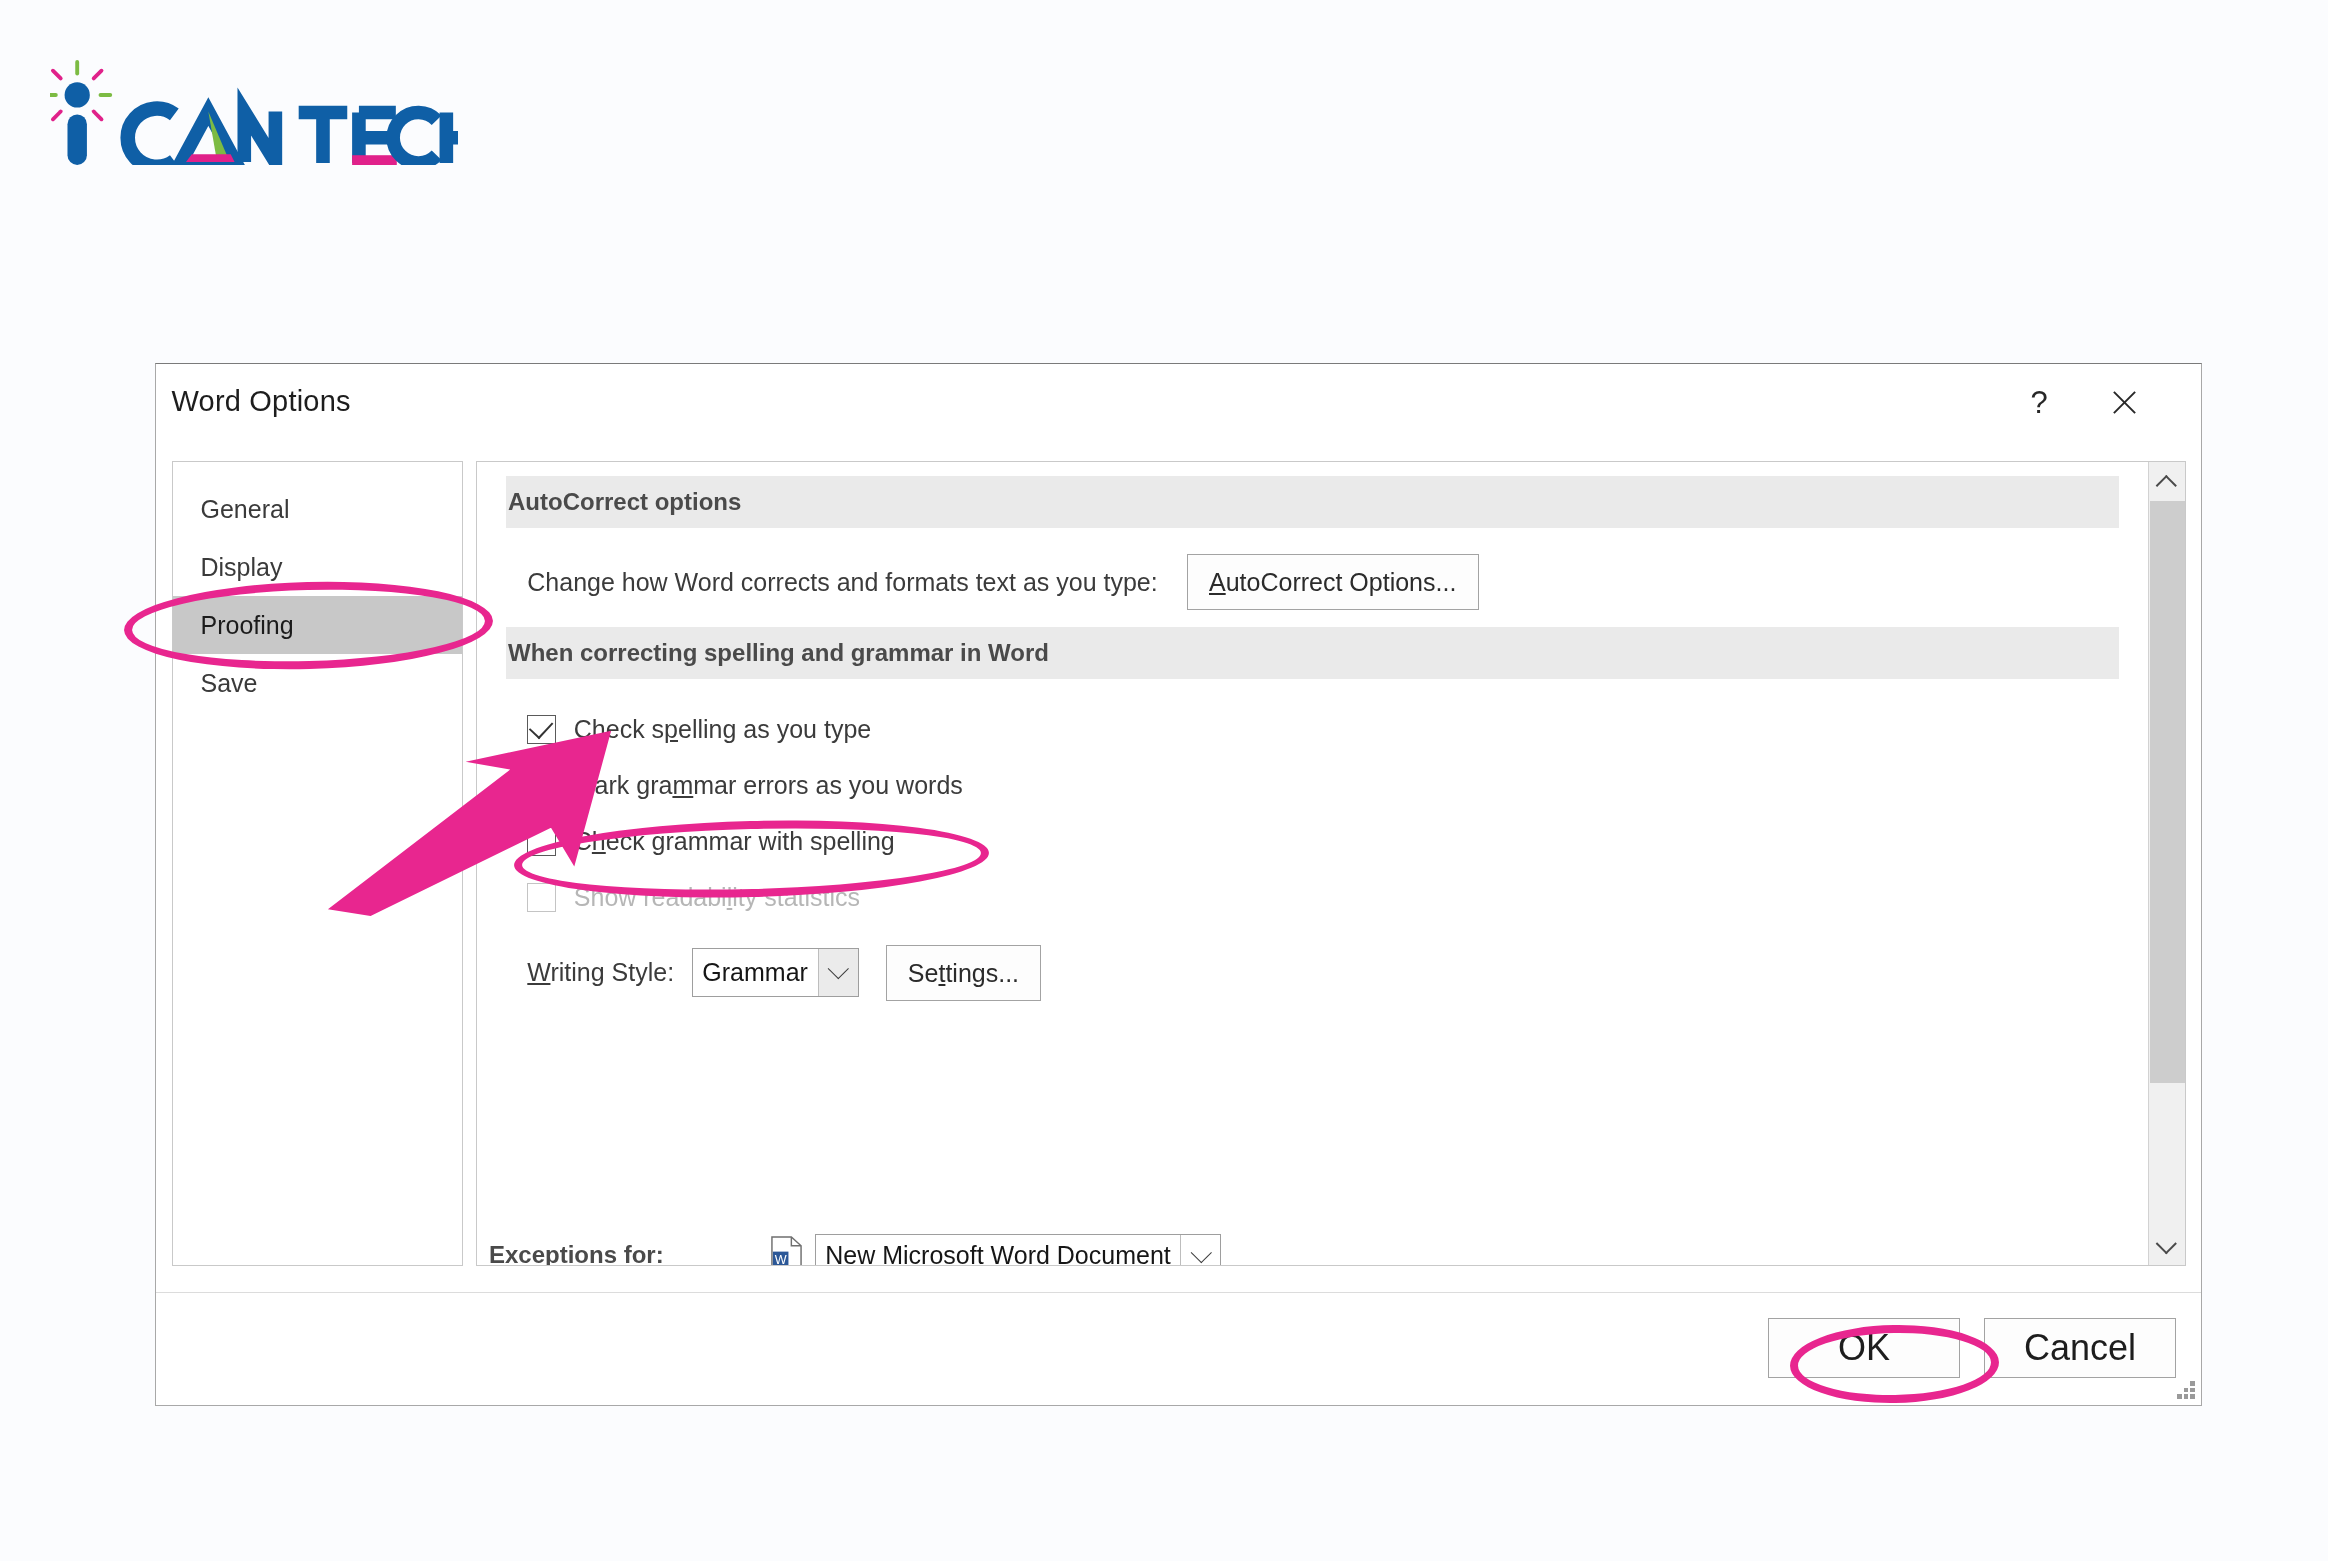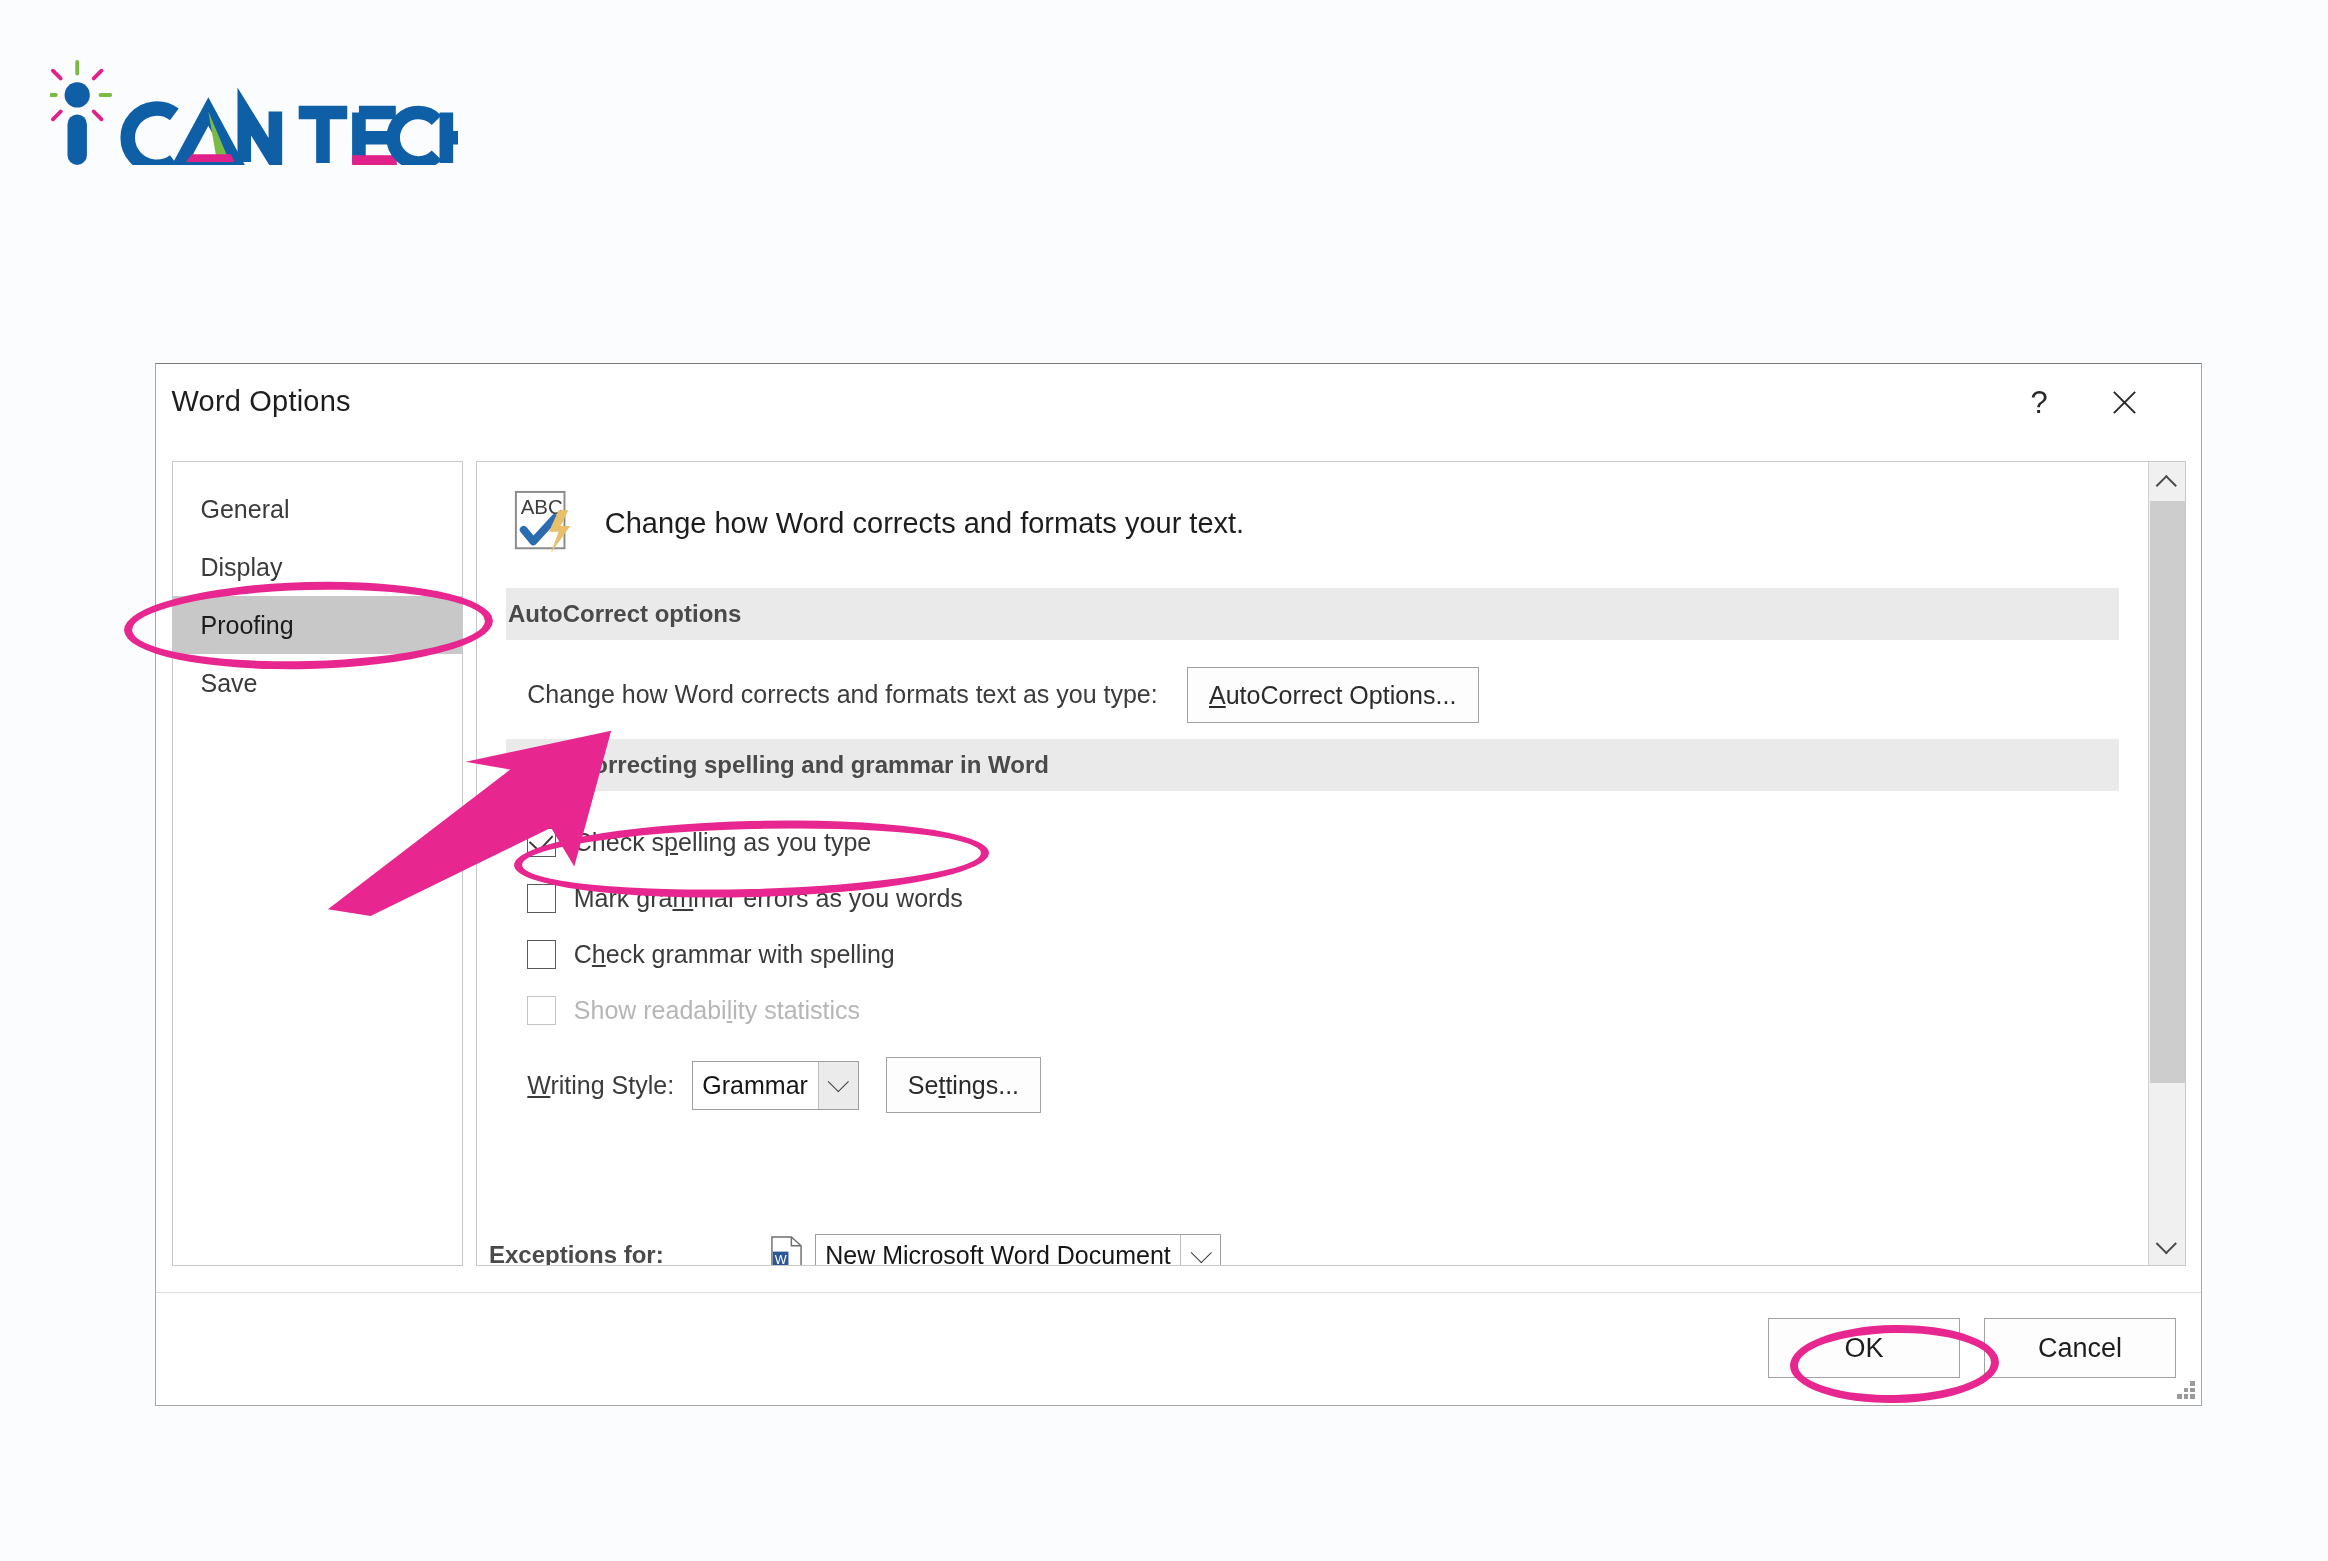--- a/index.html
+++ b/index.html
@@ -301,21 +301,21 @@
     background: #ffffff;
     border-top: 1px solid #dcdcdc;
   }
   .footer-btn {
     position: absolute;
     top: 25px;
     width: 192px;
     height: 60px;
     background: #fdfdfd;
     border: 1px solid #a3a3a3;
-    font-size: 27px;
+    font-size: 36px;
     color: #1d1d1d;
     display: flex;
     align-items: center;
     justify-content: center;
     box-sizing: border-box;
     cursor: default;
   }
   #ok-button     { right: 241px; }
   #cancel-button { right: 25px; }
 
@@ -405,31 +405,20 @@
     <div id="nav-pane">
       <div class="nav-item">General</div>
       <div class="nav-item">Display</div>
       <div class="nav-item selected">Proofing</div>
       <div class="nav-item">Save</div>
     </div>
 
     <div id="content-pane">
       <div id="content-scroll">
 
-        <div id="content-header">
-          <div id="abc-icon">
-            <svg width="68" height="68" viewBox="0 0 70 70">
-              <rect x="4" y="3" width="50" height="58" fill="#ffffff" stroke="#8a8a8a" stroke-width="2"></rect>
-              <text x="9" y="26" font-family="'Liberation Sans', sans-serif" font-size="21" fill="#3c3c3c">ABC</text>
-              <path d="M12 42 L22 54 L44 30" stroke="#2b6cb0" stroke-width="8" fill="none" stroke-linecap="round" stroke-linejoin="round"></path>
-              <path d="M48 22 L38 44 L48 44 L40 66 L60 38 L50 38 L58 22 Z" fill="#e8c06a"></path>
-            </svg>
-          </div>
-          <div id="header-text">Change how Word corrects and formats your text.</div>
-        </div>
 
         <div class="section-head">AutoCorrect options</div>
         <div class="row" style="height:89px;">
           <div class="field-label">Change how Word corrects and formats text as you type:</div>
           <div class="btn" style="margin-left:29px;"><span class="u">A</span><span>utoCorrect Options...</span></div>
         </div>
 
         <div class="section-head">When correcting spelling and grammar in Word</div>
 
         <div style="height:13.6px;"></div>

